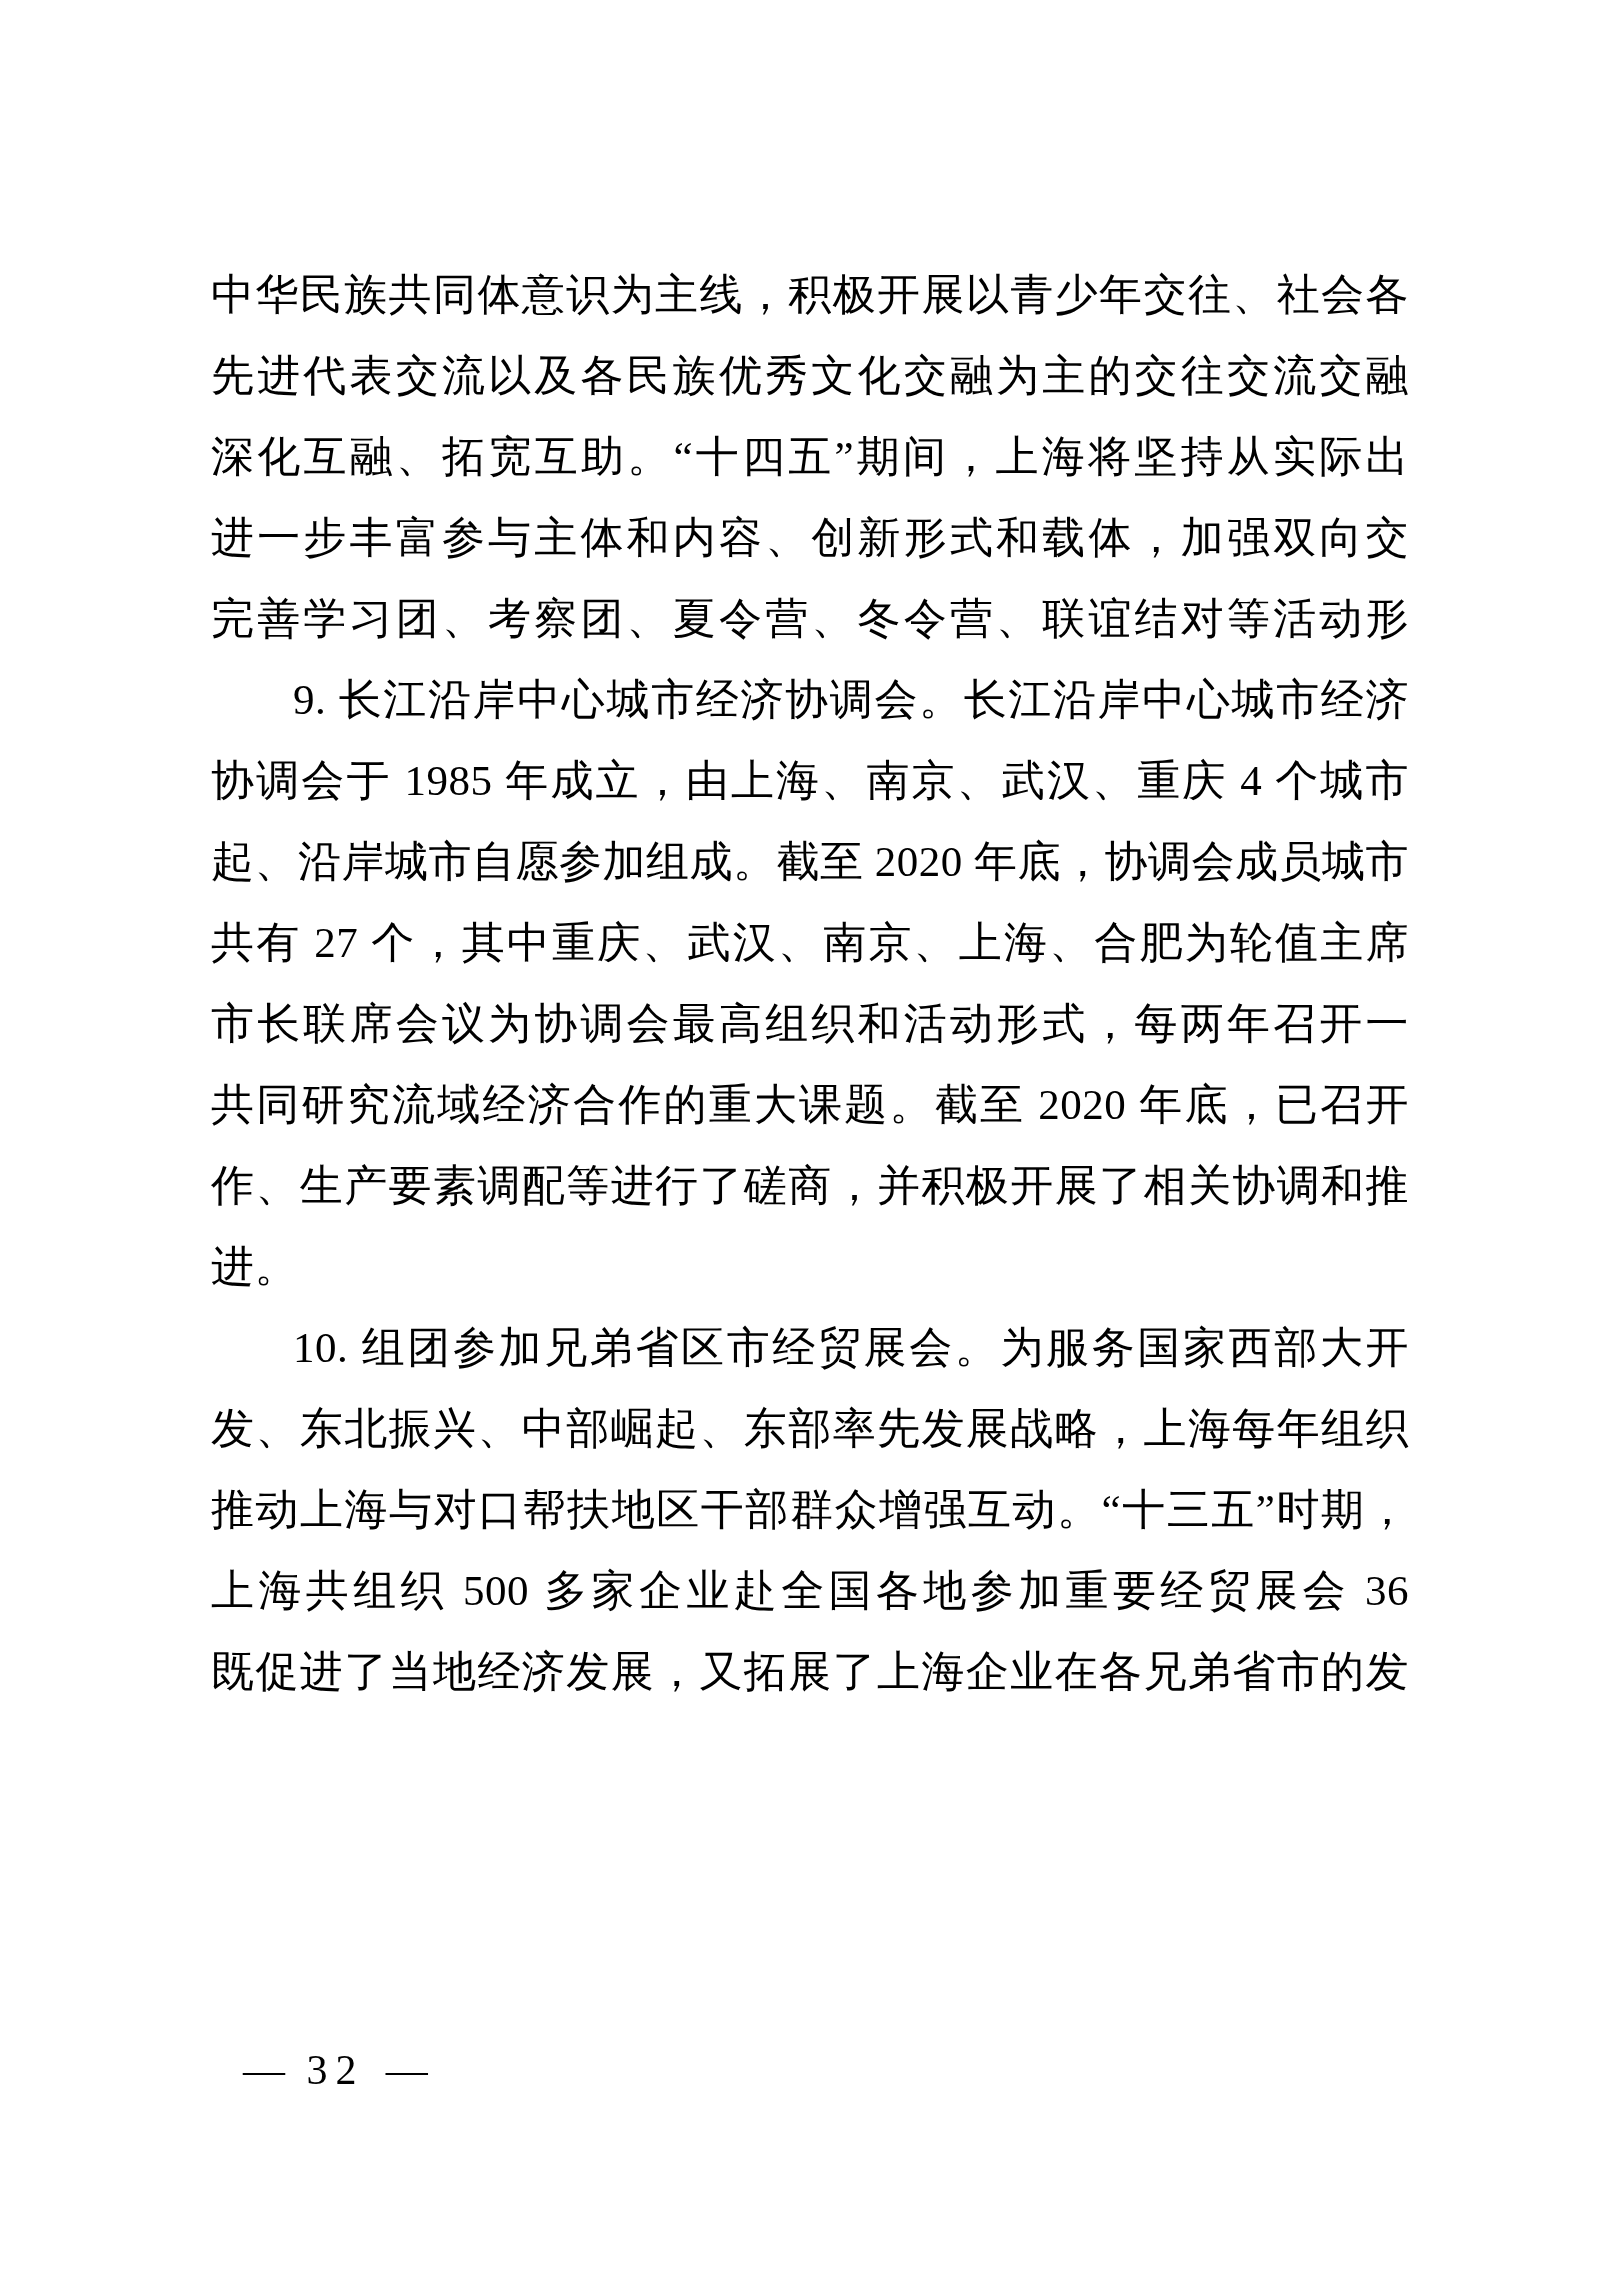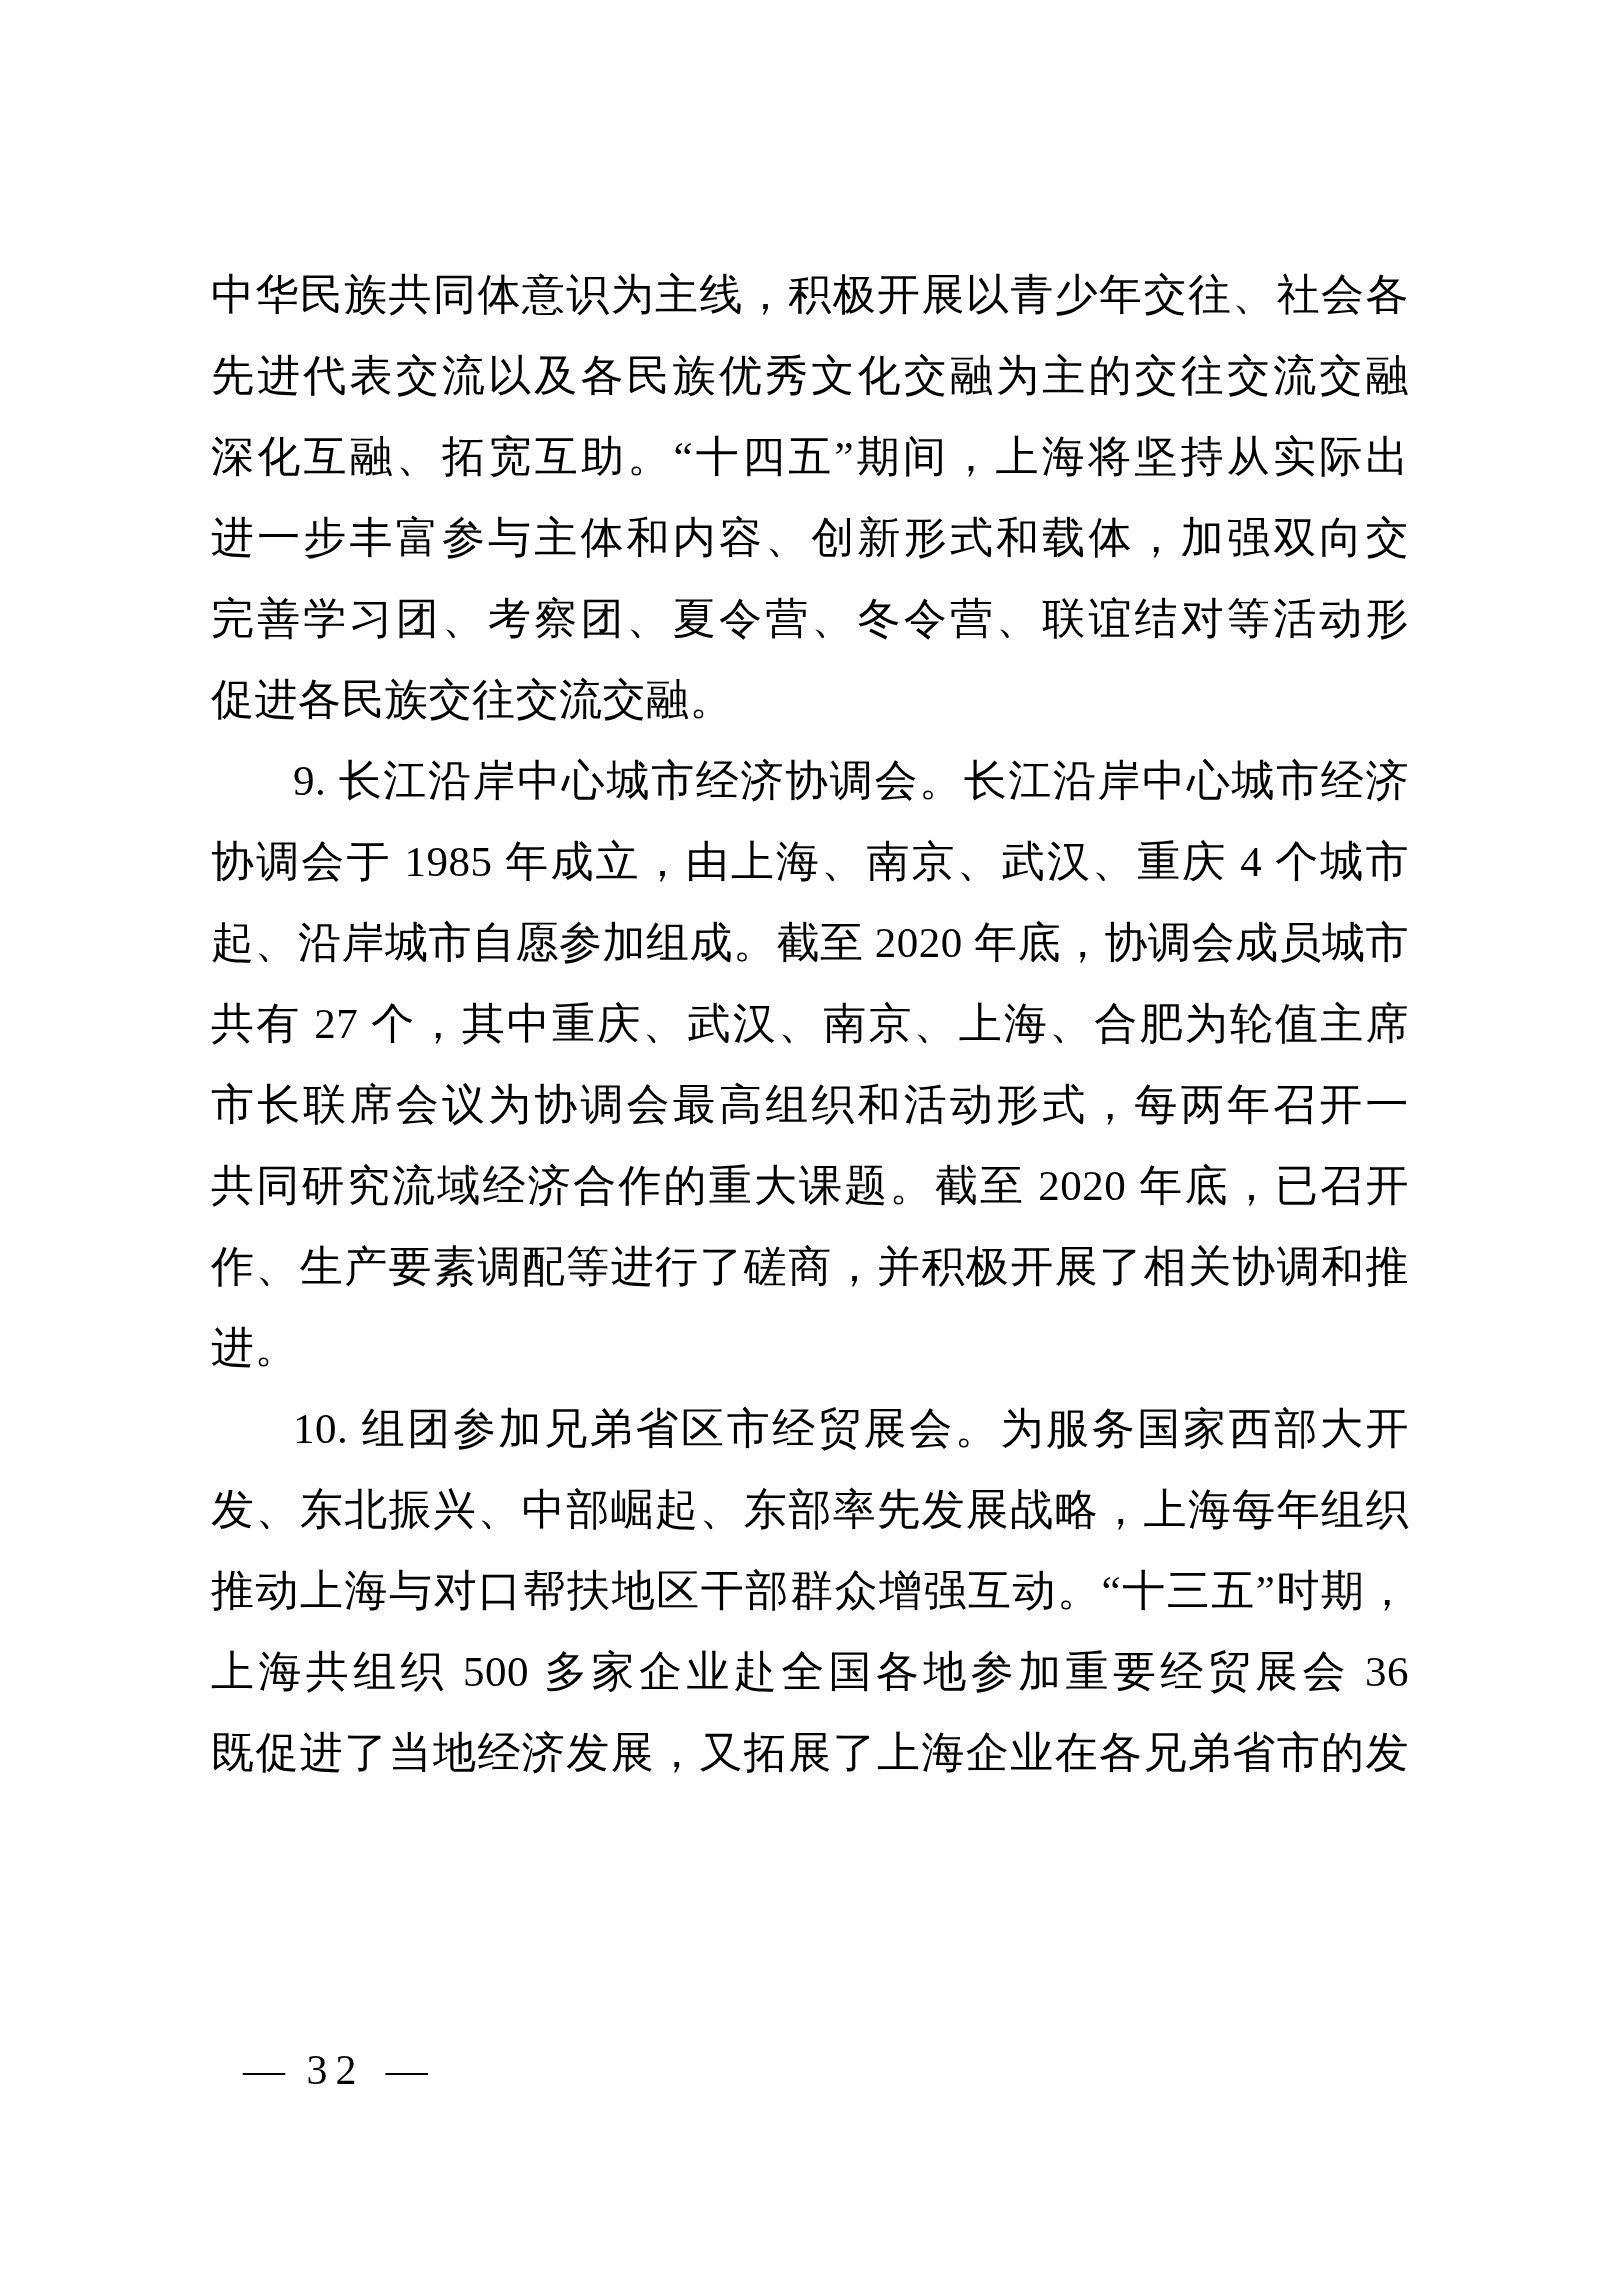--- a/index.html
+++ b/index.html
@@ -52,21 +52,20 @@
 
 <div class="page">
 
   <div class="body-text">
 
     <div class="line j"><span class="bold"></span><span>中华民族共同体意识为主线，积极开展以青少年交往、社会各界</span></div>
     <div class="line j"><span class="bold"></span><span>先进代表交流以及各民族优秀文化交融为主的交往交流交融（即</span></div>
     <div class="line j"><span class="bold"></span><span>深化互融、拓宽互助。“十四五”期间，上海将坚持从实际出发，</span></div>
     <div class="line j"><span class="bold"></span><span>进一步丰富参与主体和内容、创新形式和载体，加强双向交流，</span></div>
     <div class="line j"><span class="bold"></span><span>完善学习团、考察团、夏令营、冬令营、联谊结对等活动形式，</span></div>
-    <div class="line"><span class="bold"></span><span>促进各民族交往交流交融。</span></div>
 
     <div class="line j indent"><span class="bold">9. 长江沿岸中心城市经济协调会。</span><span>长江沿岸中心城市经济</span></div>
     <div class="line j"><span class="bold"></span><span>协调会于 1985 年成立，由上海、南京、武汉、重庆 4 个城市发</span></div>
     <div class="line j"><span class="bold"></span><span>起、沿岸城市自愿参加组成。截至 2020 年底，协调会成员城市</span></div>
     <div class="line j"><span class="bold"></span><span>共有 27 个，其中重庆、武汉、南京、上海、合肥为轮值主席方。</span></div>
     <div class="line j"><span class="bold"></span><span>市长联席会议为协调会最高组织和活动形式，每两年召开一次，</span></div>
     <div class="line j"><span class="bold"></span><span>共同研究流域经济合作的重大课题。截至 2020 年底，已召开 18</span></div>
     <div class="line j"><span class="bold"></span><span>作、生产要素调配等进行了磋商，并积极开展了相关协调和推</span></div>
     <div class="line"><span class="bold"></span><span>进。</span></div>
 

